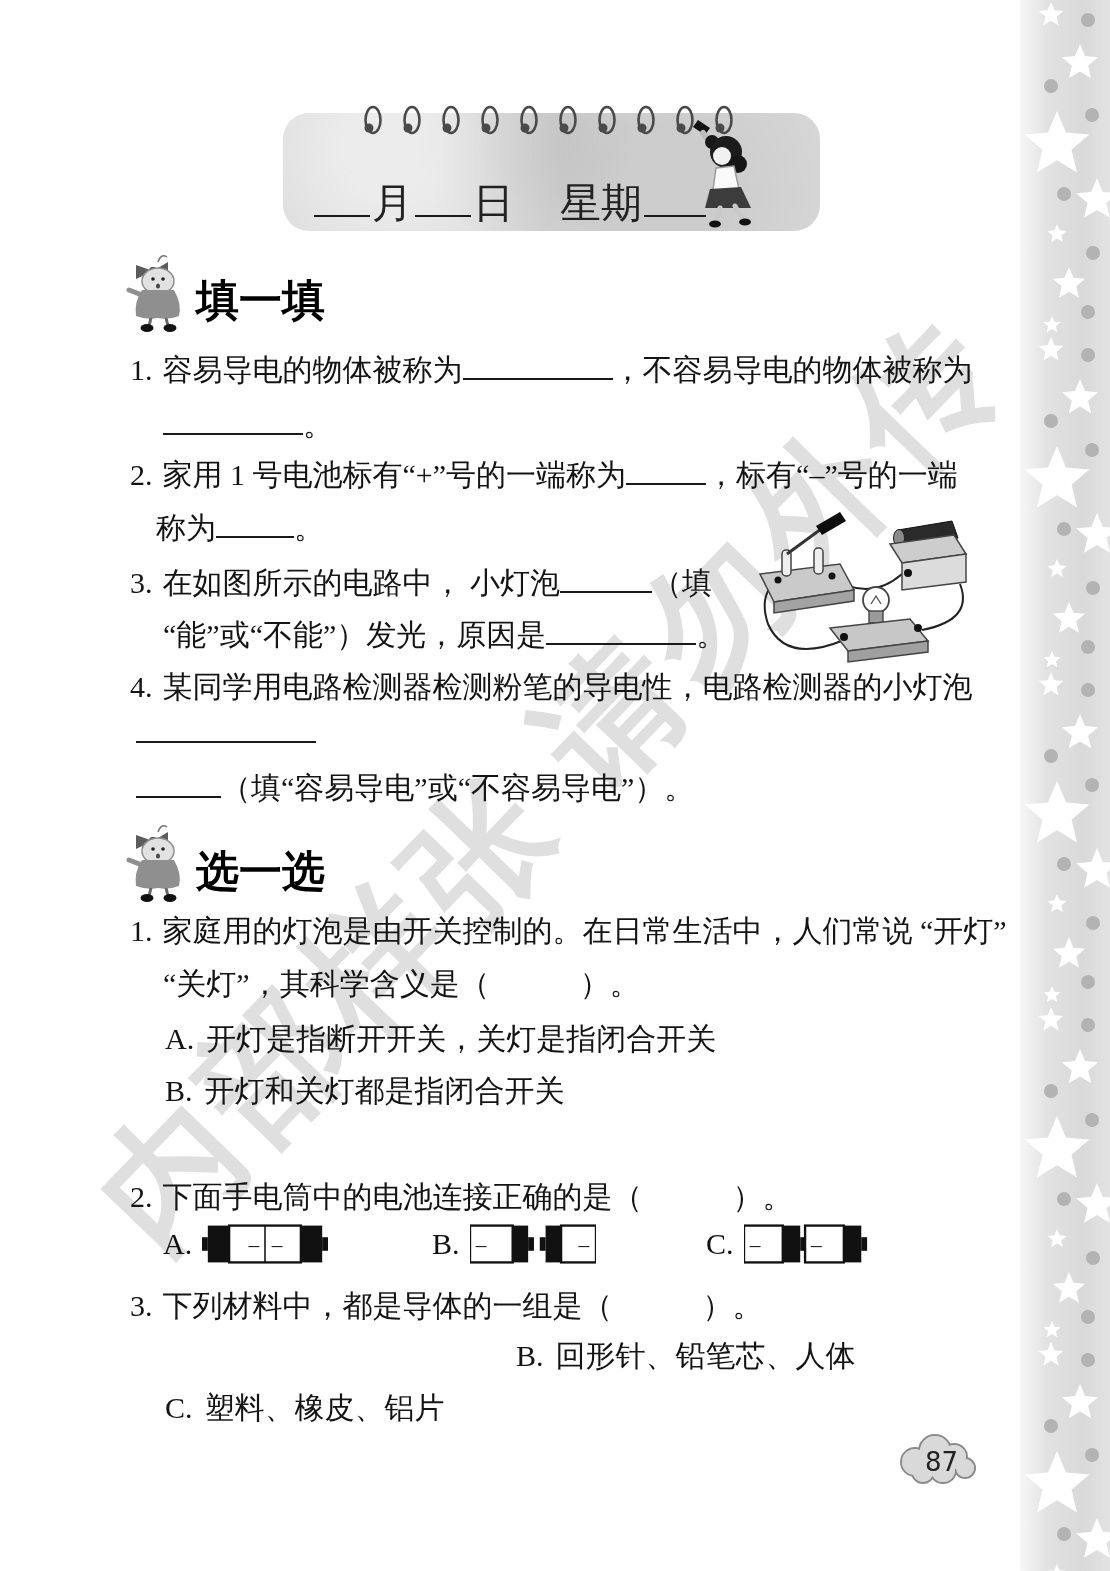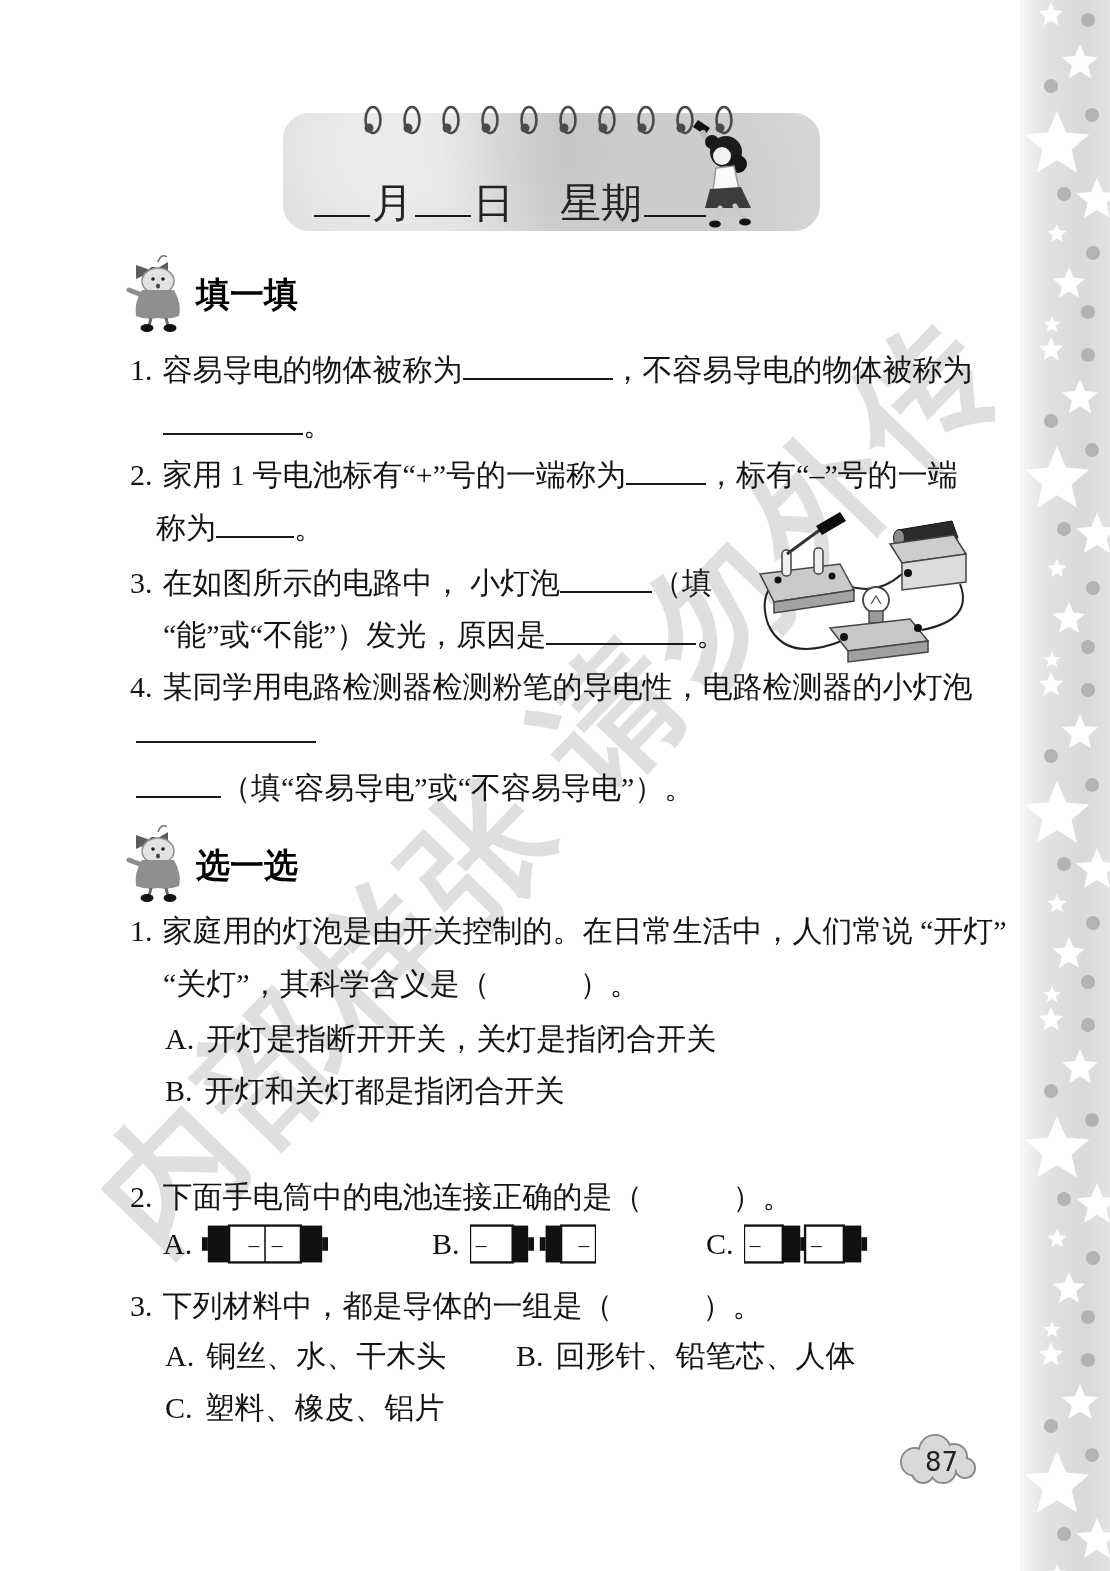--- a/index.html
+++ b/index.html
@@ -20,21 +20,21 @@
   .date-line{position:absolute;left:312px;top:176px;font-size:41px;white-space:nowrap;color:#222;}
   .date-line .blank{margin:0 2px;}
   .girl{position:absolute;left:672px;top:118px;}
   
   .watermark{position:absolute;left:-120px;top:690px;width:1340px;text-align:center;
     font-size:138px;letter-spacing:10px;font-weight:bold;color:#c6c6c6;opacity:.55;
     transform:rotate(-46deg);transform-origin:center;white-space:nowrap;pointer-events:none;
     font-family:"Liberation Serif", serif;}
   
   .sec-title{position:absolute;font-family:"Liberation Sans", sans-serif;font-weight:bold;
-    font-size:34px;color:#000;white-space:nowrap;}
+    font-size:43px;color:#000;white-space:nowrap;}
   .mascot{position:absolute;}
   
   .ln{position:absolute;font-size:30px;white-space:nowrap;color:#141414;}
   .no{display:inline-block;margin-right:10px;}
   .blank{display:inline-block;border-bottom:2px solid #1a1a1a;}
   .b150{width:150px;} .b140{width:140px;} .b92{width:92px;} .b80{width:80px;}
   .b78{width:78px;} .b85{width:85px;} .b95{width:95px;}
   .opt-label{display:inline-block;margin-right:12px;}
   .batt-row-item{position:absolute;display:flex;align-items:center;gap:10px;font-size:30px;}
   .circuit{position:absolute;left:752px;top:512px;}
@@ -270,23 +270,20 @@
       <rect x="63" y="3" width="40" height="38" fill="#fff" stroke="#111" stroke-width="2.4"></rect>
       <text x="69" y="30" font-size="22" fill="#111">–</text>
       <rect x="103" y="3" width="18" height="38" fill="#111"></rect>
       <rect x="121" y="15" width="6" height="14" fill="#111"></rect>
     </svg>
   </div>
 
   <div class="ln" style="left:130px;top:1286px">
     <span class="no">3.</span><span>下列材料中，都是导体的一组是（　　　）。</span>
   </div>
-  <div class="ln" style="left:165px;top:1336px">
-    <span class="opt-label">A.</span><span>铜丝、水、干木头</span>
-  </div>
   <div class="ln" style="left:516px;top:1336px">
     <span class="opt-label">B.</span><span>回形针、铅笔芯、人体</span>
   </div>
   <div class="ln" style="left:165px;top:1388px">
     <span class="opt-label">C.</span><span>塑料、橡皮、铝片</span>
   </div>
 
   <svg class="cloud" width="90" height="60" viewBox="0 0 90 60">
     <g fill="#d9d9d9" stroke="#8a8a8a" stroke-width="2">
       <circle cx="24" cy="32" r="14"></circle>

